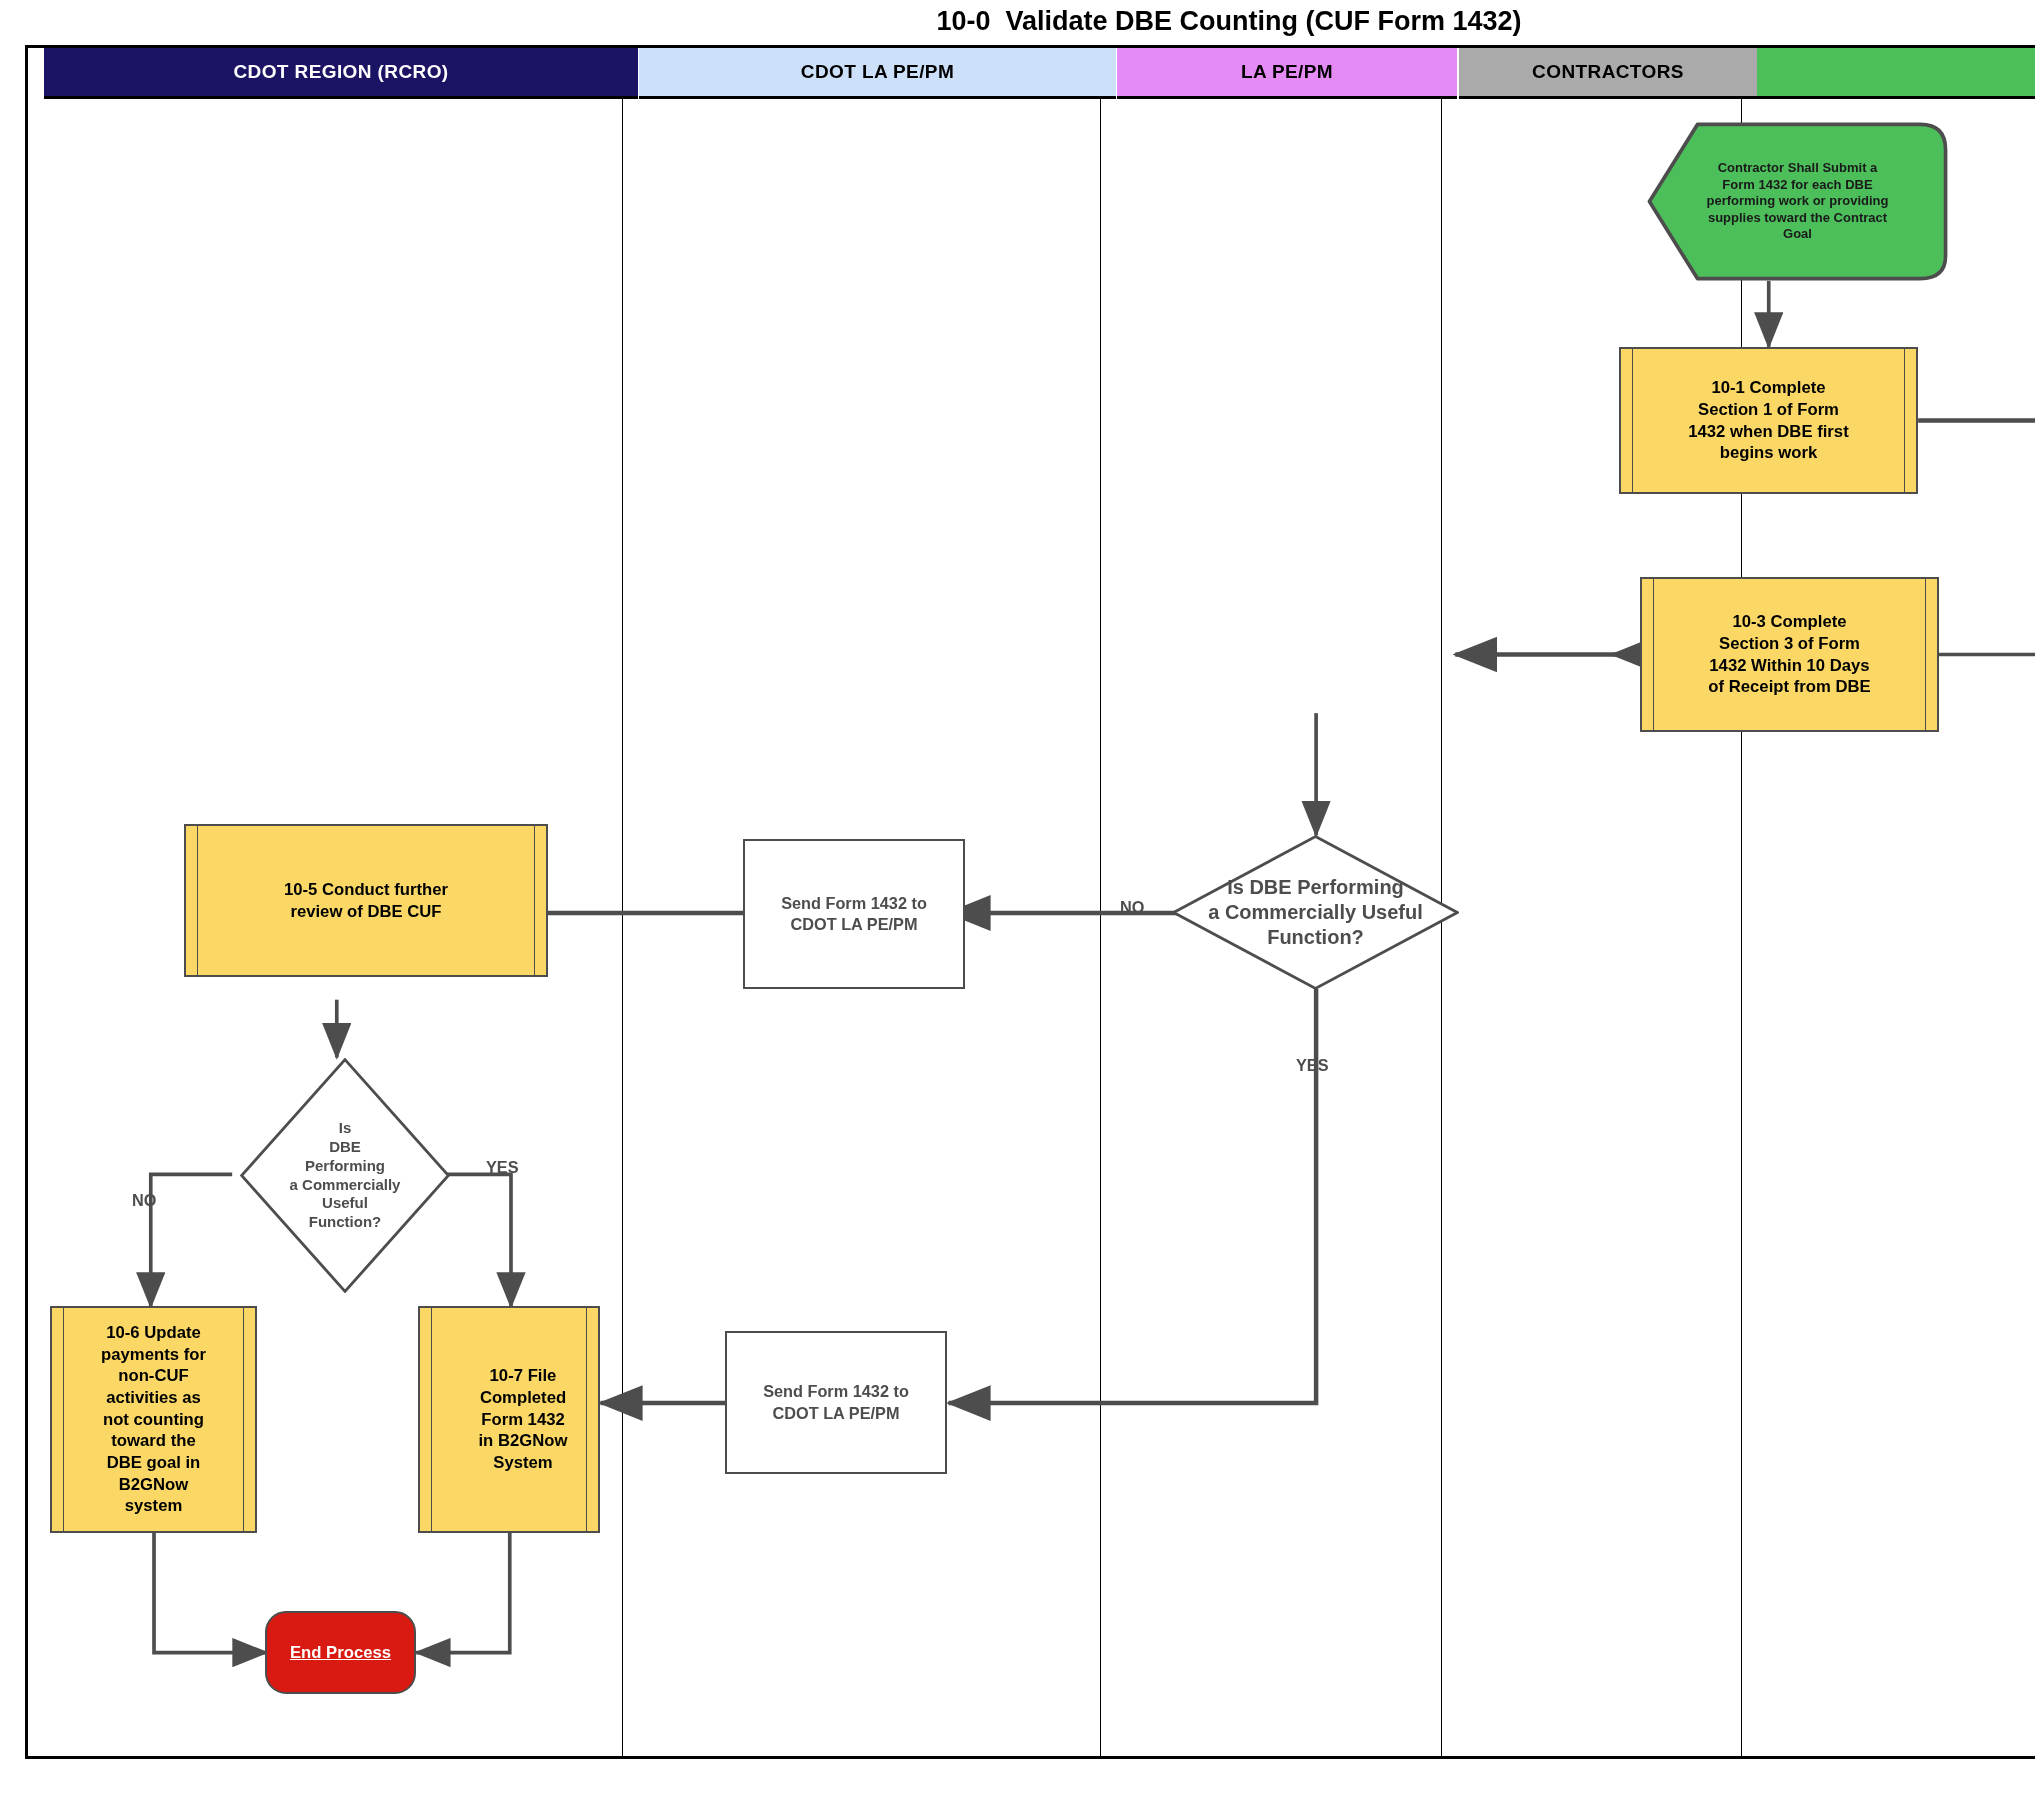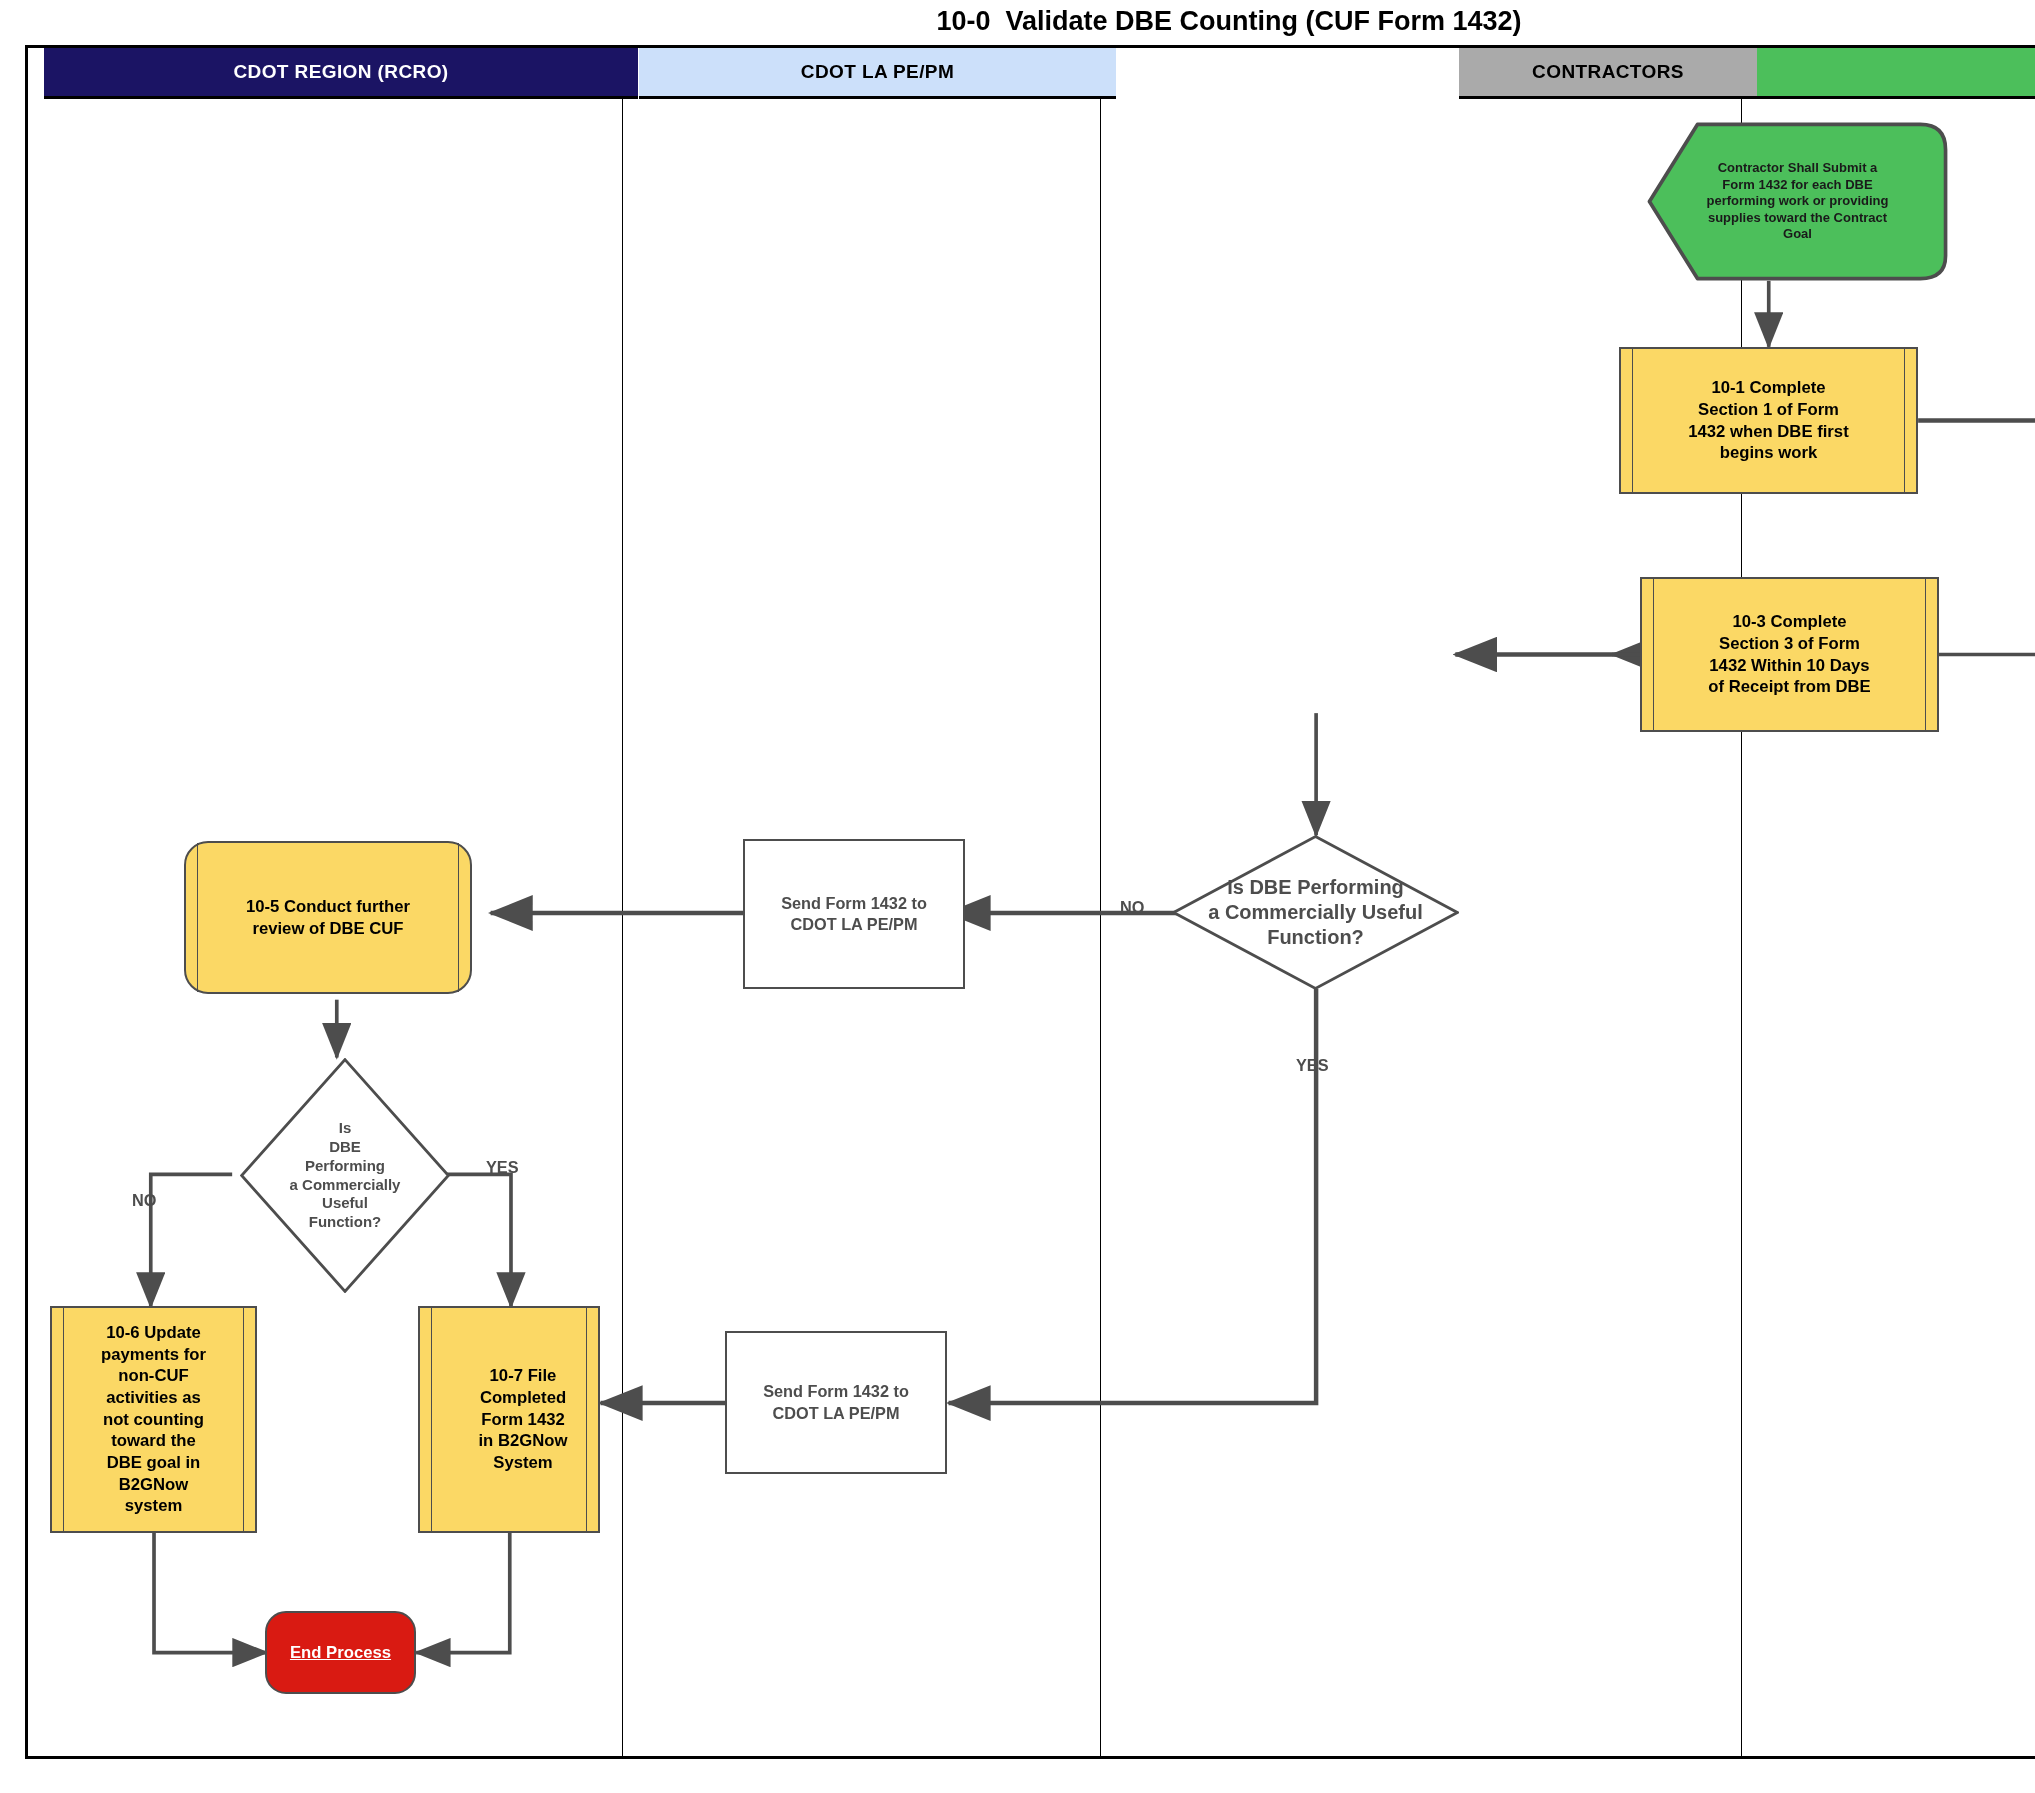--- a/index.html
+++ b/index.html
@@ -203,20 +203,25 @@
         <span class="lane-head-label" style="color:#FFFFFF;">CDOT REGION (RCRO)</span>
       </div>
     </div>
 
     <div class="lane-col" style="left:595px; width:478px;">
       <div class="lane-head" style="background:#CCE0FA;">
         <span class="lane-head-label" style="color:#000000;">CDOT LA PE/PM</span>
       </div>
     </div>
 
+    <div class="lane-col" style="left:1073px; width:341px;">
+      <div class="lane-head" style="background:#E58BF5;">
+        <span class="lane-head-label" style="color:#000000;">LA PE/PM</span>
+      </div>
+    </div>
 
     <div class="lane-col" style="left:1415px; width:299px;">
       <div class="lane-head" style="background:#AAAAAA;text-align:right;">
         <span class="lane-head-label" style="color:#000000;">CONTRACTORS</span>
       </div>
     </div>
 
     <div class="lane-col last" style="left:1713px; width:689px;">
       <div class="lane-head" style="background:#4CBF5B;">
         
@@ -299,21 +304,21 @@
     <div class="diamond-label" style="padding:0 21px;">Is DBE Performing
 a Commercially Useful
 Function?</div>
   </div>
 
   <div class="node plainbox" style="left:743px; top:839px; width:222px; height:150px;">
     <span class="node-text">Send Form 1432 to
 CDOT LA PE/PM</span>
   </div>
 
-  <div class="node proc" style="left:184px; top:841px; width:288px; height:153px;border-radius:24px;">
+  <div class="node proc" style="left:184px; top:824px; width:364px; height:153px;">
     <span class="node-text">10-5 Conduct further
 review of DBE CUF</span>
   </div>
 
   <div class="diamond-wrap" style="left:240px; top:1058px; width:210px; height:235px;">
     <svg viewBox="0 0 516 578" preserveAspectRatio="none">
       <polygon points="258,4 512,289 258,574 4,289" fill="#FFFFFF" stroke="#4D4D4D" stroke-width="7"></polygon>
     </svg>
     <div class="diamond-label" style="font-size:15px; padding:0 14px;">Is
 DBE

